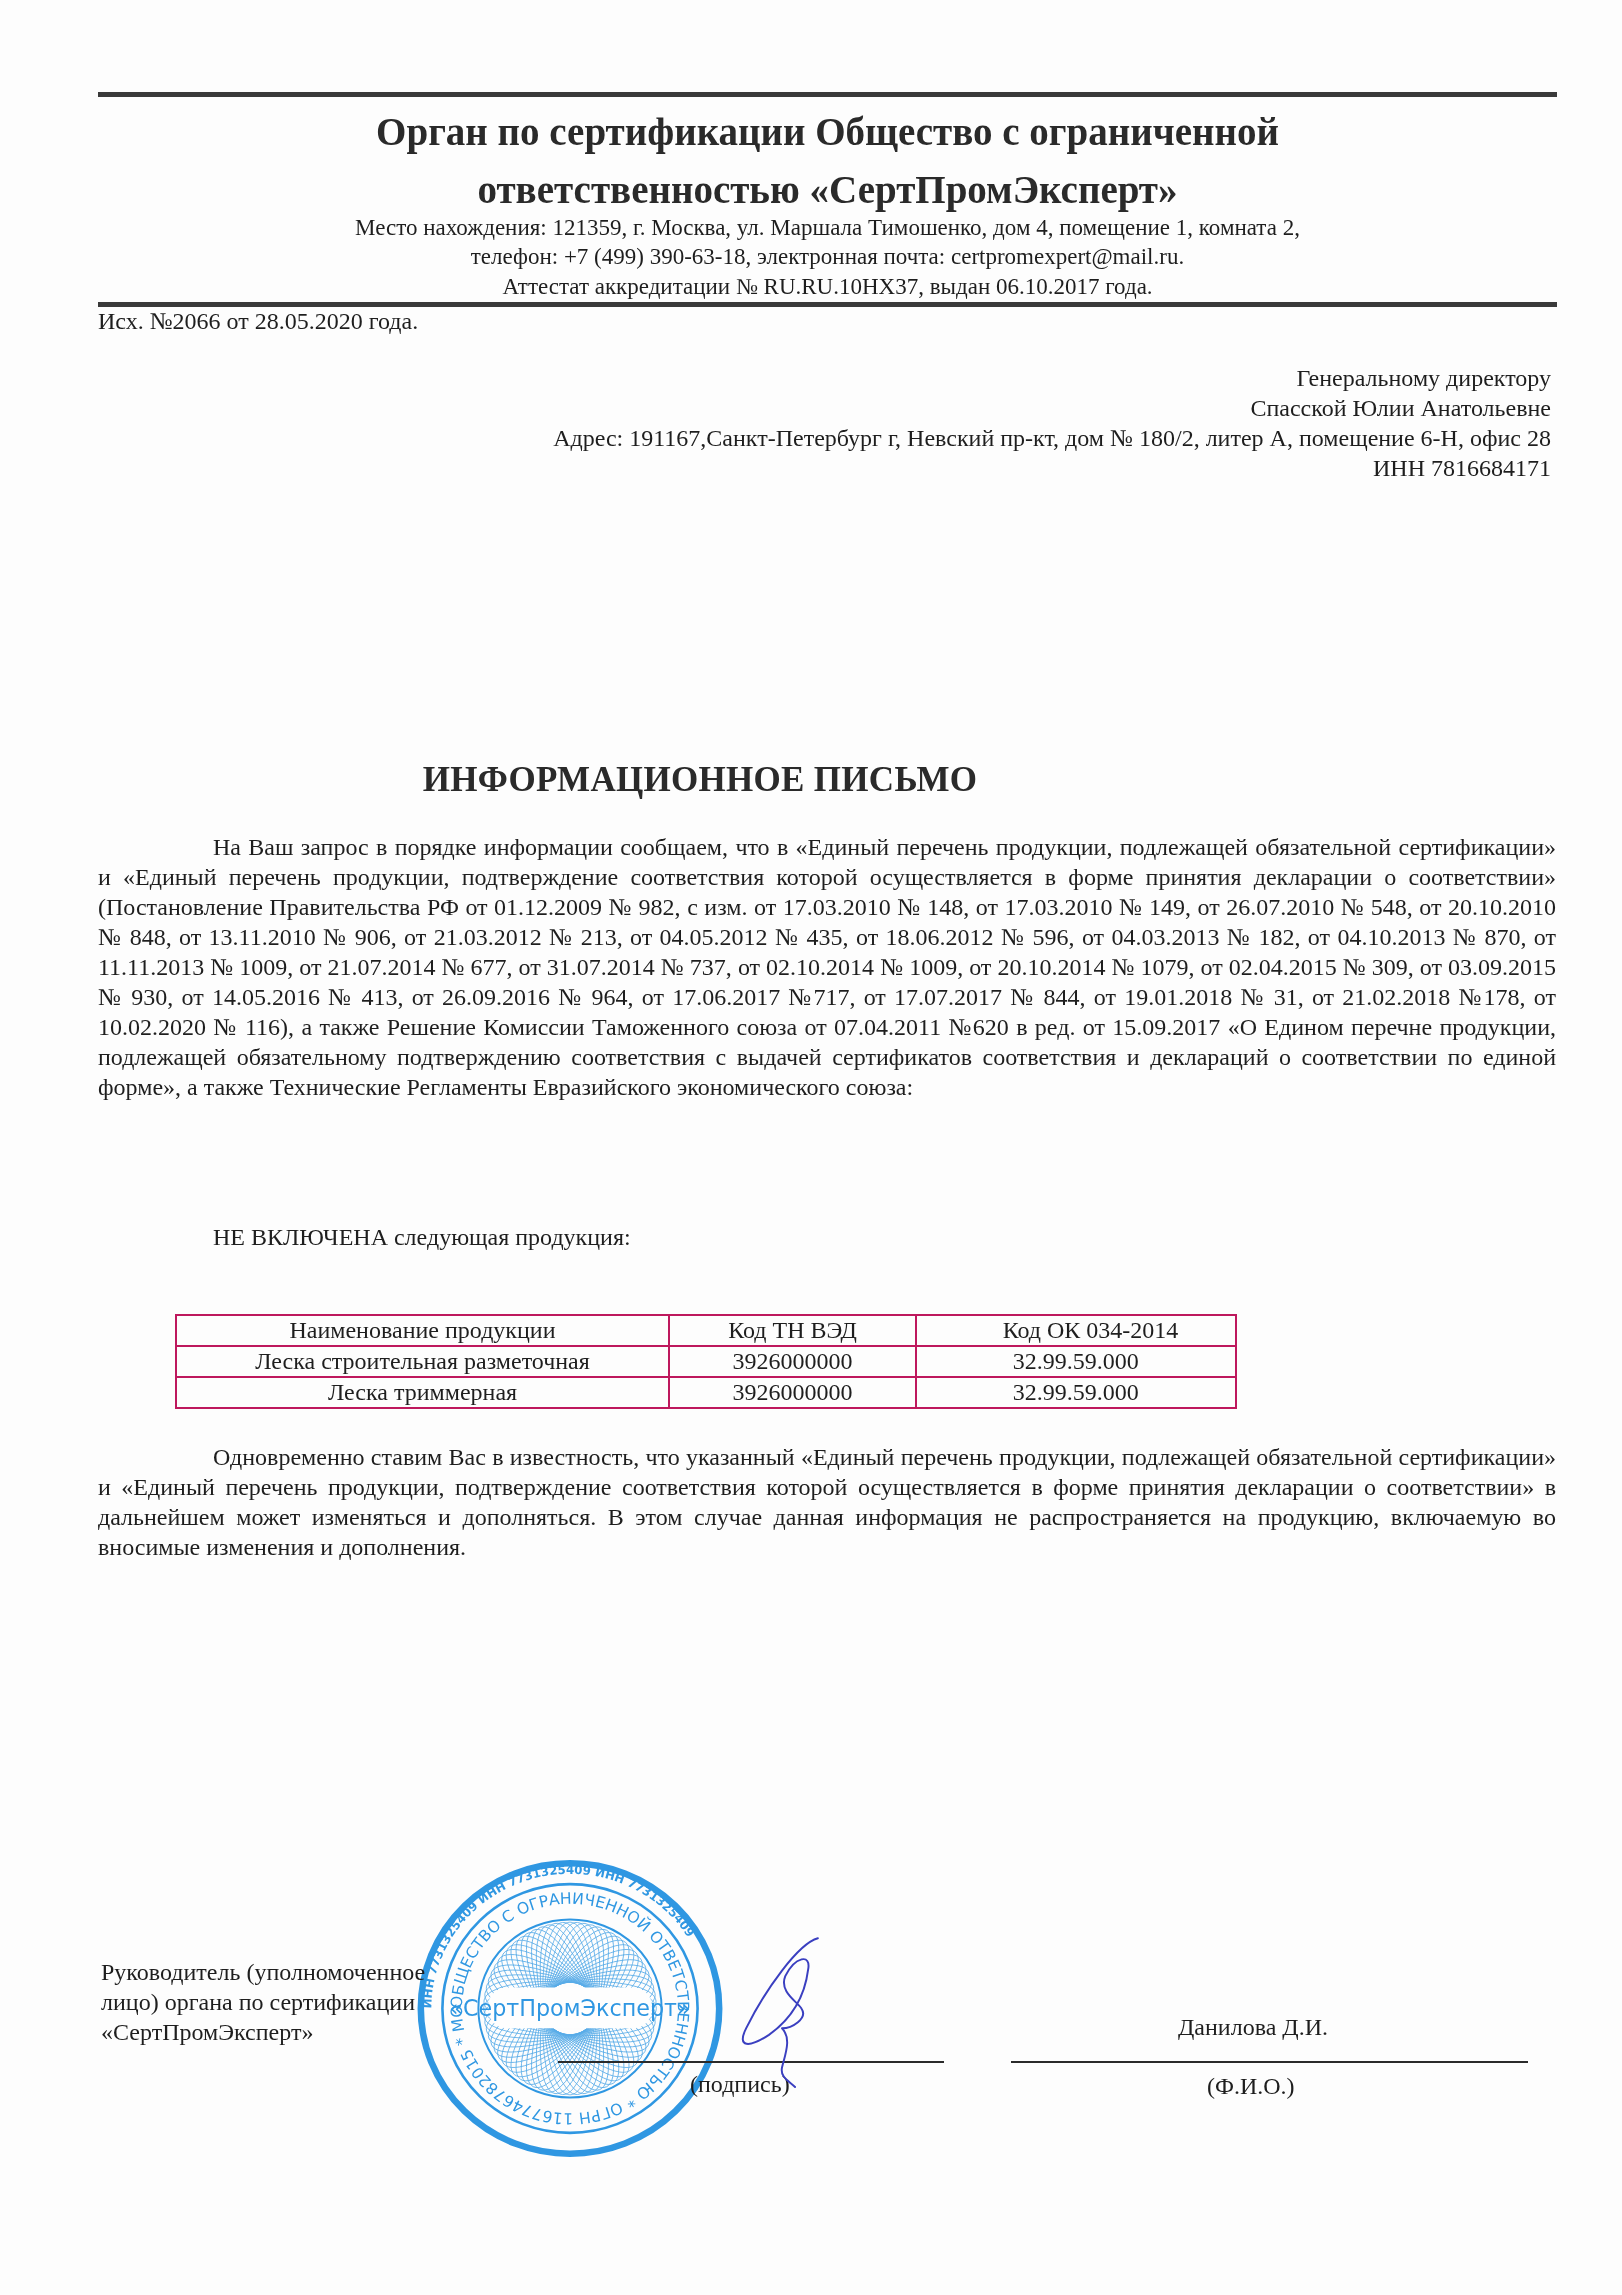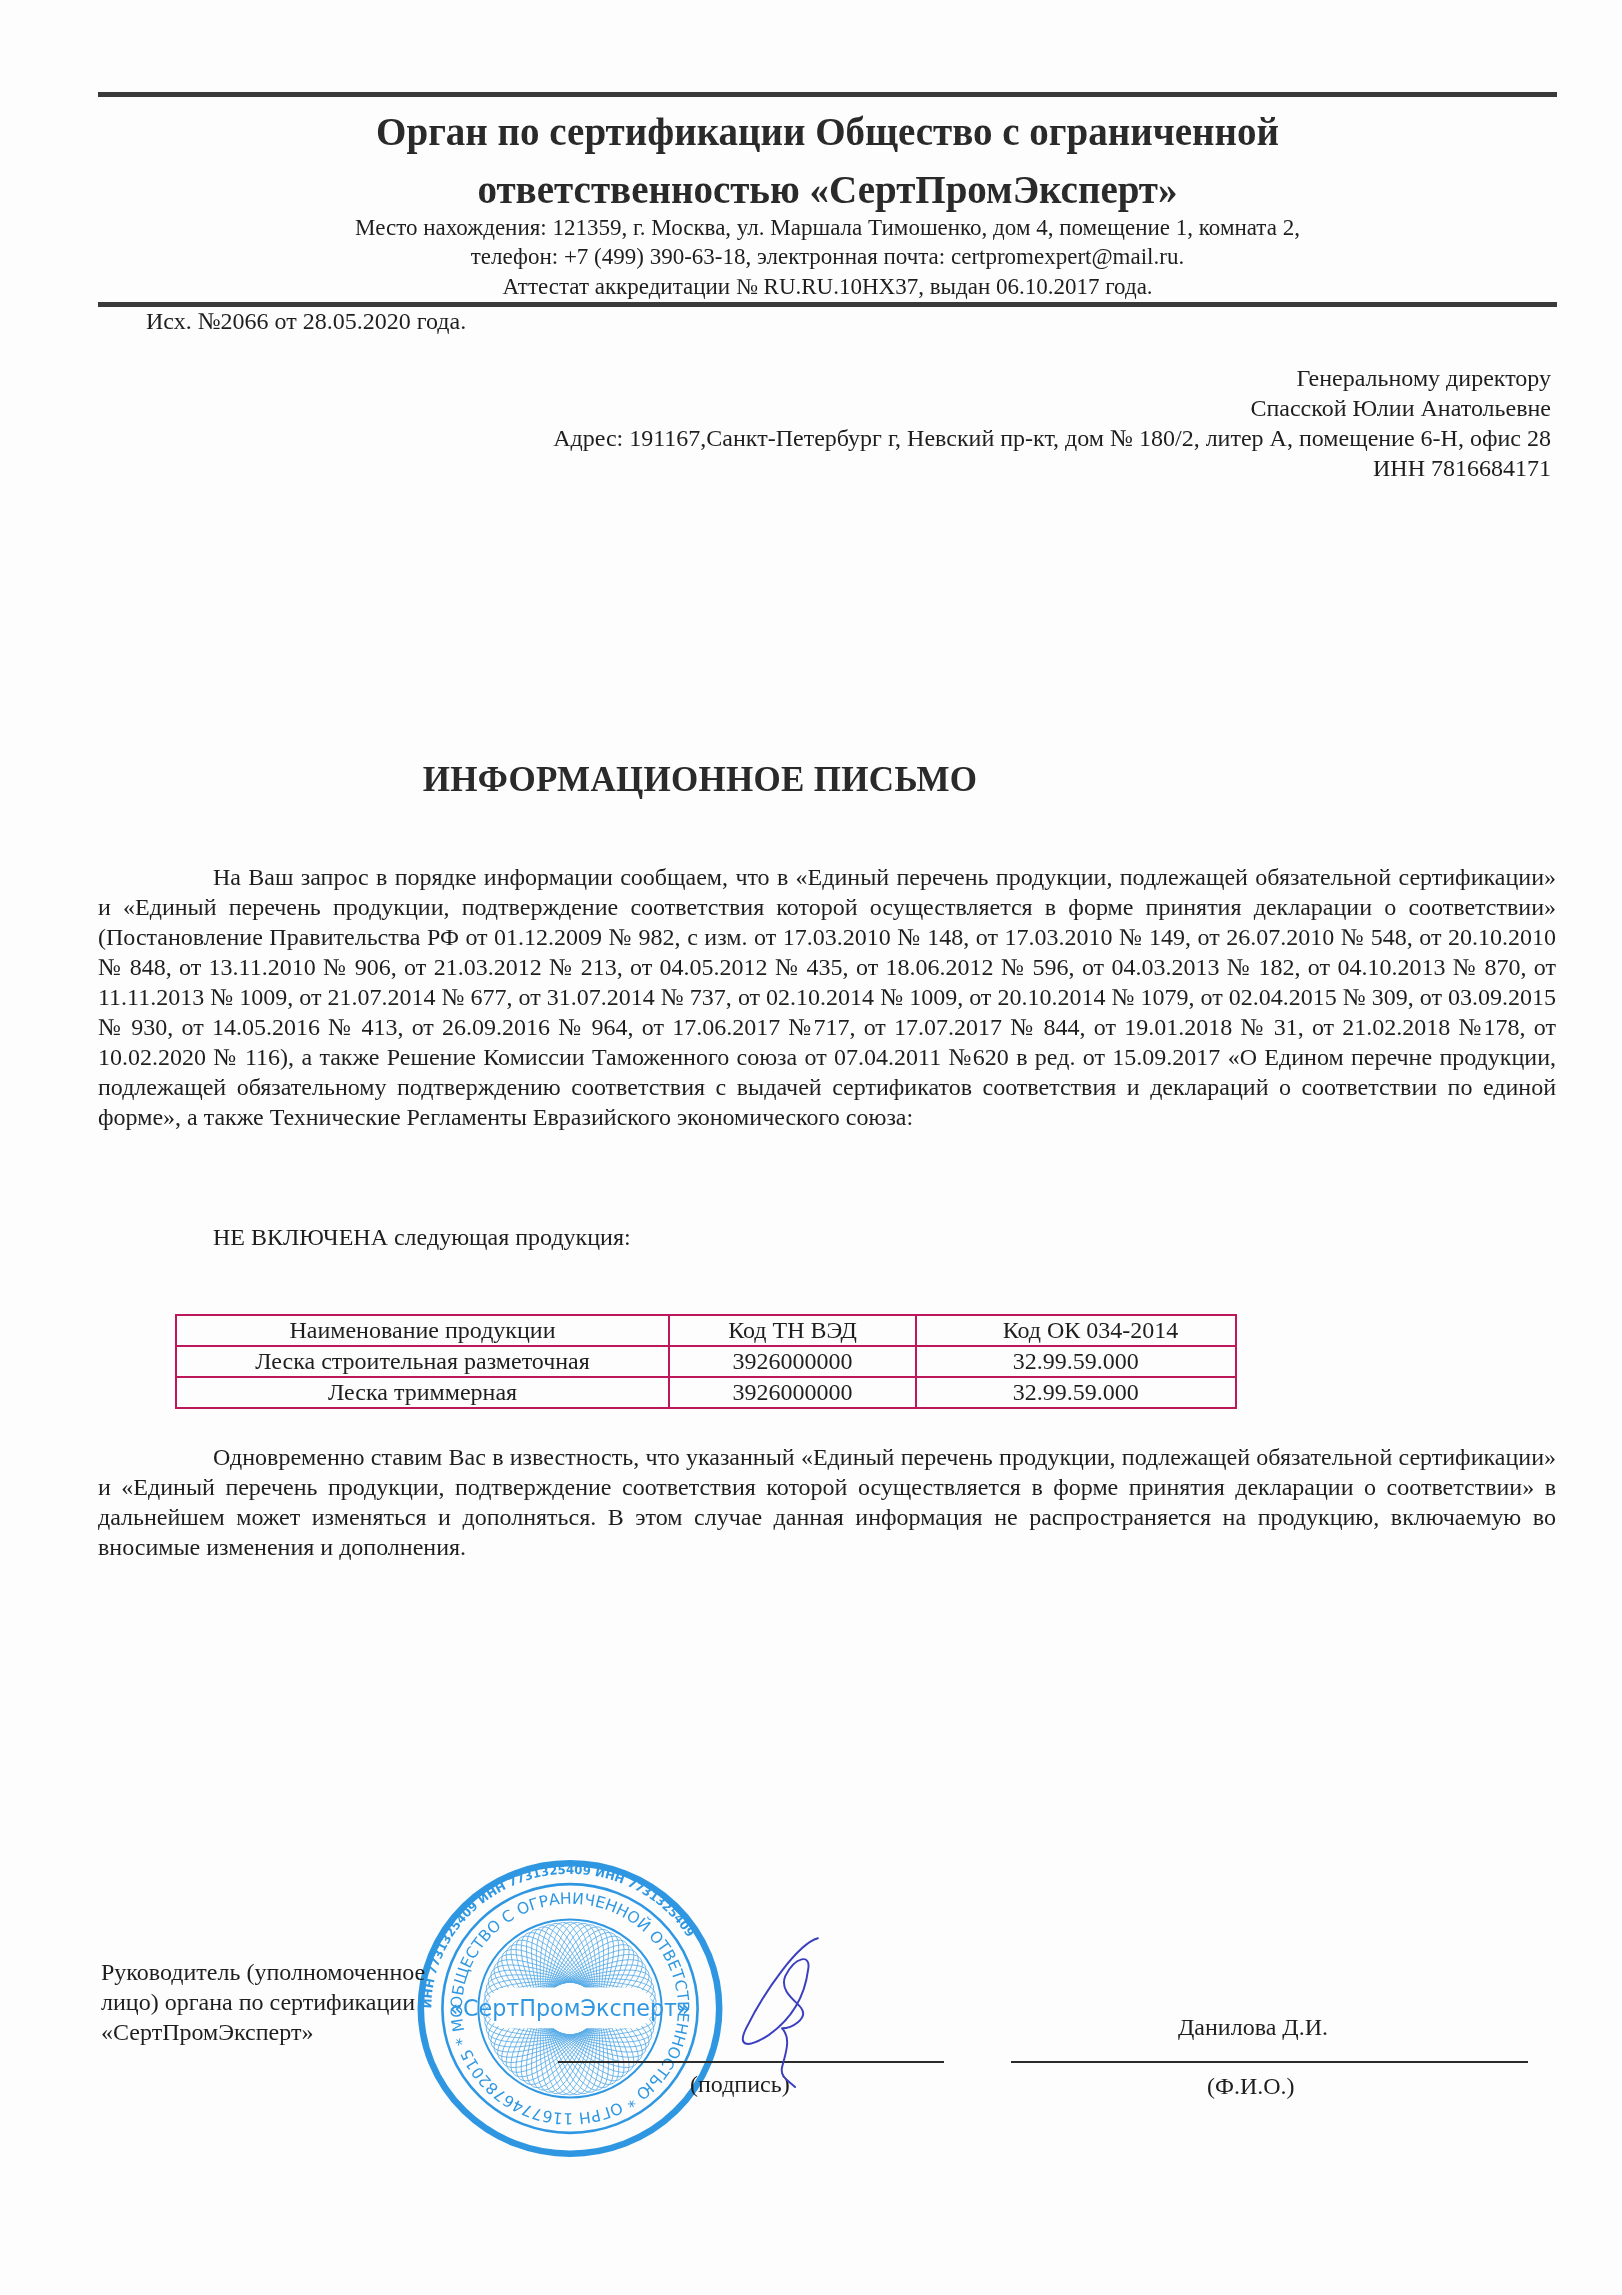--- a/index.html
+++ b/index.html
@@ -52,21 +52,20 @@
       color: #1e1e1e;
     }
     .org-details div { white-space: nowrap; }
 
     .outgoing {
       position: absolute;
       left: 98px;
       top: 306px;
       font-size: 24px;
       line-height: 30px;
-      margin-left: 48px;
     }
 
     .addressee {
       position: absolute;
       right: 72px;
       top: 363px;
       text-align: right;
       font-size: 24px;
       line-height: 30px;
     }
@@ -89,21 +88,21 @@
       left: 98px;
       width: 1458px;
       font-size: 24px;
       line-height: 30px;
       text-align: justify;
     }
     .body-text p {
       margin: 0;
       text-indent: 115px;
     }
-    .para1 { top: 862px; }
+    .para1 { top: 832px; }
     .not-included {
       position: absolute;
       left: 213px;
       top: 1222px;
       font-size: 24px;
       line-height: 30px;
     }
     .para2 { top: 1442px; }
 
     table.products {

